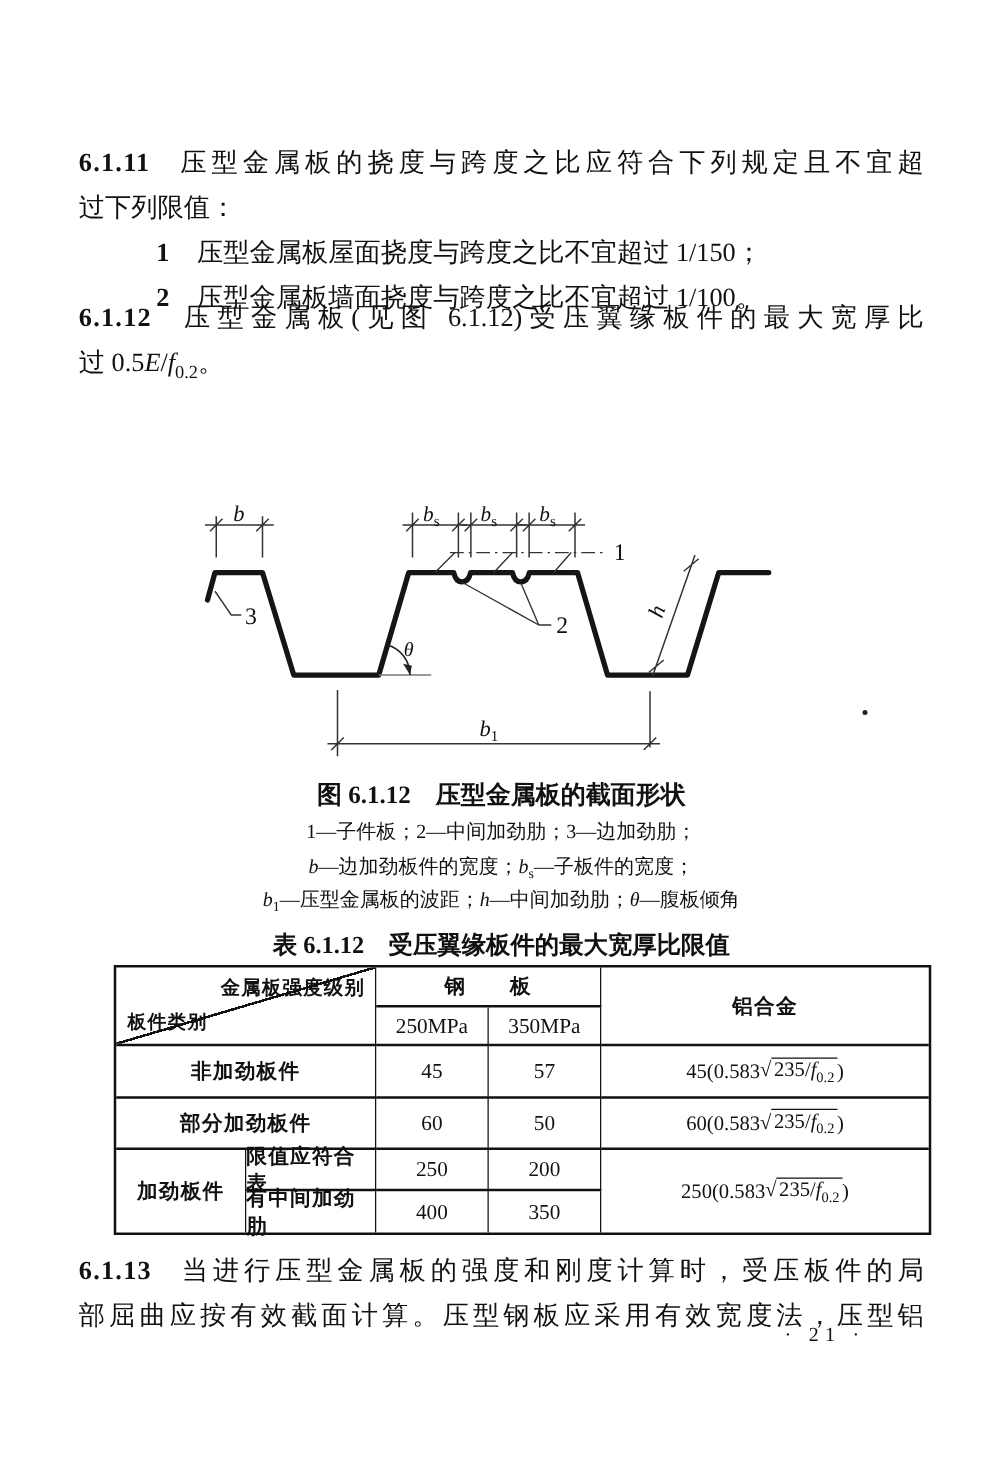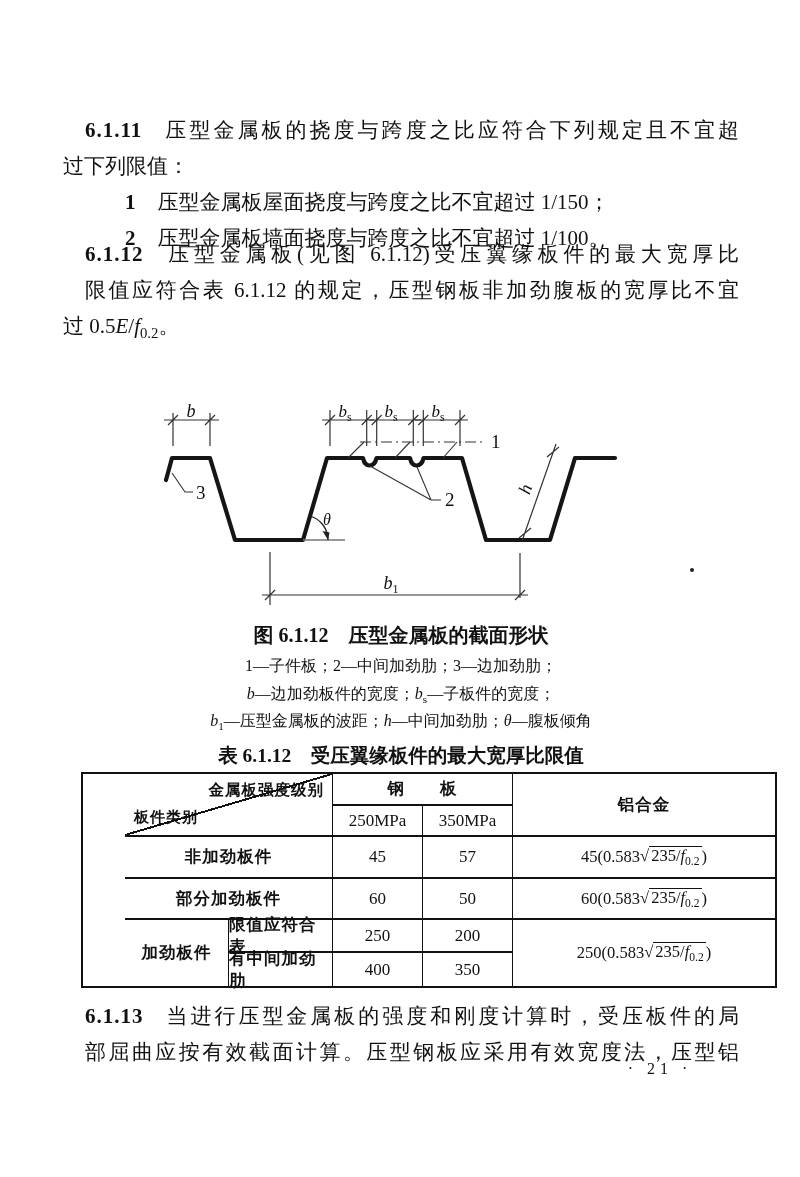--- a/index.html
+++ b/index.html
@@ -1,36 +1,36 @@
 <!DOCTYPE html>
 <html><head>
 <meta charset="utf-8">
 <style>
   html,body{margin:0;padding:0;background:#fff;}
   #page{position:relative;width:800px;height:1177px;background:#fff;color:#111;
         font-family:"Liberation Serif","DejaVu Serif",serif;overflow:hidden;}
   .block{position:absolute;left:63px;width:676px;}
   .pline{font-size:21px;line-height:36px;height:36px;white-space:nowrap;}
-  .just{text-align:justify;text-align-last:justify;white-space:normal;margin-left:22px;}
+  .just{text-align:justify;text-align-last:justify;white-space:normal;}
   .secnum{font-weight:bold;margin-right:20px;letter-spacing:1px;}
   .itemline{padding-left:62px;}
   .itemnum{font-weight:bold;margin-right:22px;}
   .ov{display:inline-block;border-top:1.4px solid #111;padding:0 2px;line-height:1.05;}
   .rt{display:inline-block;transform:translateY(-1px);}
   i{font-style:italic;}
   sub{font-size:70%;}
   .center{text-align:center;}
   .figcap{font-size:20px;font-weight:bold;}
   .legend{font-size:16px;line-height:24px;}
   .tbltitle{font-size:19.5px;font-weight:bold;}
   
-  .tbl{position:absolute;left:81px;top:772px;display:grid;
+  .tbl{position:absolute;left:91px;top:772px;display:grid;
        grid-template-columns:104px 104px 90px 90px 262px;
        grid-template-rows:32px 31px 42px 41px 33px 33px;
-       border:2px solid #111;font-size:17px;padding-left:42px;}
+       border:2px solid #111;font-size:17px;}
   .cell{display:flex;align-items:center;justify-content:center;
         border-right:1.2px solid #111;border-bottom:2px solid #111;
         font-family:"Liberation Serif","DejaVu Serif",serif;}
   .cell.last{border-right:none;}
   .cell.bot{border-bottom:none;}
   .zh{font-weight:bold;font-size:16.5px;letter-spacing:1px;}
   .diag{position:relative;background:
         linear-gradient(to bottom right,transparent calc(50% - 1px),#111 calc(50% - 1px),#111 calc(50% + 1px),transparent calc(50% + 1px));}
   .diag .top{position:absolute;top:6px;right:8px;font-size:15.5px;font-weight:bold;letter-spacing:1px;}
   .diag .bottom{position:absolute;bottom:8px;left:9px;font-size:15px;font-weight:bold;letter-spacing:1px;}
@@ -46,21 +46,20 @@
 
   <div class="block" style="top:112px">
     <div class="pline just"><span class="secnum">6.1.11</span><span>压型金属板的挠度与跨度之比应符合下列规定且不宜超</span></div>
     <div class="pline"><span>过下列限值：</span></div>
     <div class="pline itemline"><span class="itemnum">1</span><span>压型金属板屋面挠度与跨度之比不宜超过 1/150；</span></div>
     <div class="pline itemline"><span class="itemnum">2</span><span>压型金属板墙面挠度与跨度之比不宜超过 1/100。</span></div>
   </div>
 
   <div class="block" style="top:236px">
     <div class="pline just"><span class="secnum">6.1.12</span><span>压型金属板(见图 6.1.12)受压翼缘板件的最大宽厚比</span></div>
-    <div class="pline just"><span>限值应符合表 6.1.12 的规定，压型钢板非加劲腹板的宽厚比不宜</span></div>
     <div class="pline"><span>过 0.5</span><i>E</i><span>/</span><i>f</i><sub>0.2</sub><span>。</span></div>
   </div>
 
   <svg style="position:absolute;left:0;top:388px" width="800" height="235" viewBox="0 0 800 235">
 
     <path d="M166,92 L172,70 L210,70 L235,152 L303,152 L327,70
          L363,70 Q364.5,77.5 369.5,77.5 Q375,77.5 376.5,70
          L410,70 Q411.5,77.5 416.5,77.5 Q422,77.5 423.5,70
          L462,70 L486,152 L550,152 L575,70 L615,70" fill="none" stroke="#151515" stroke-width="4.2" stroke-linejoin="round" stroke-linecap="round"></path>
 

